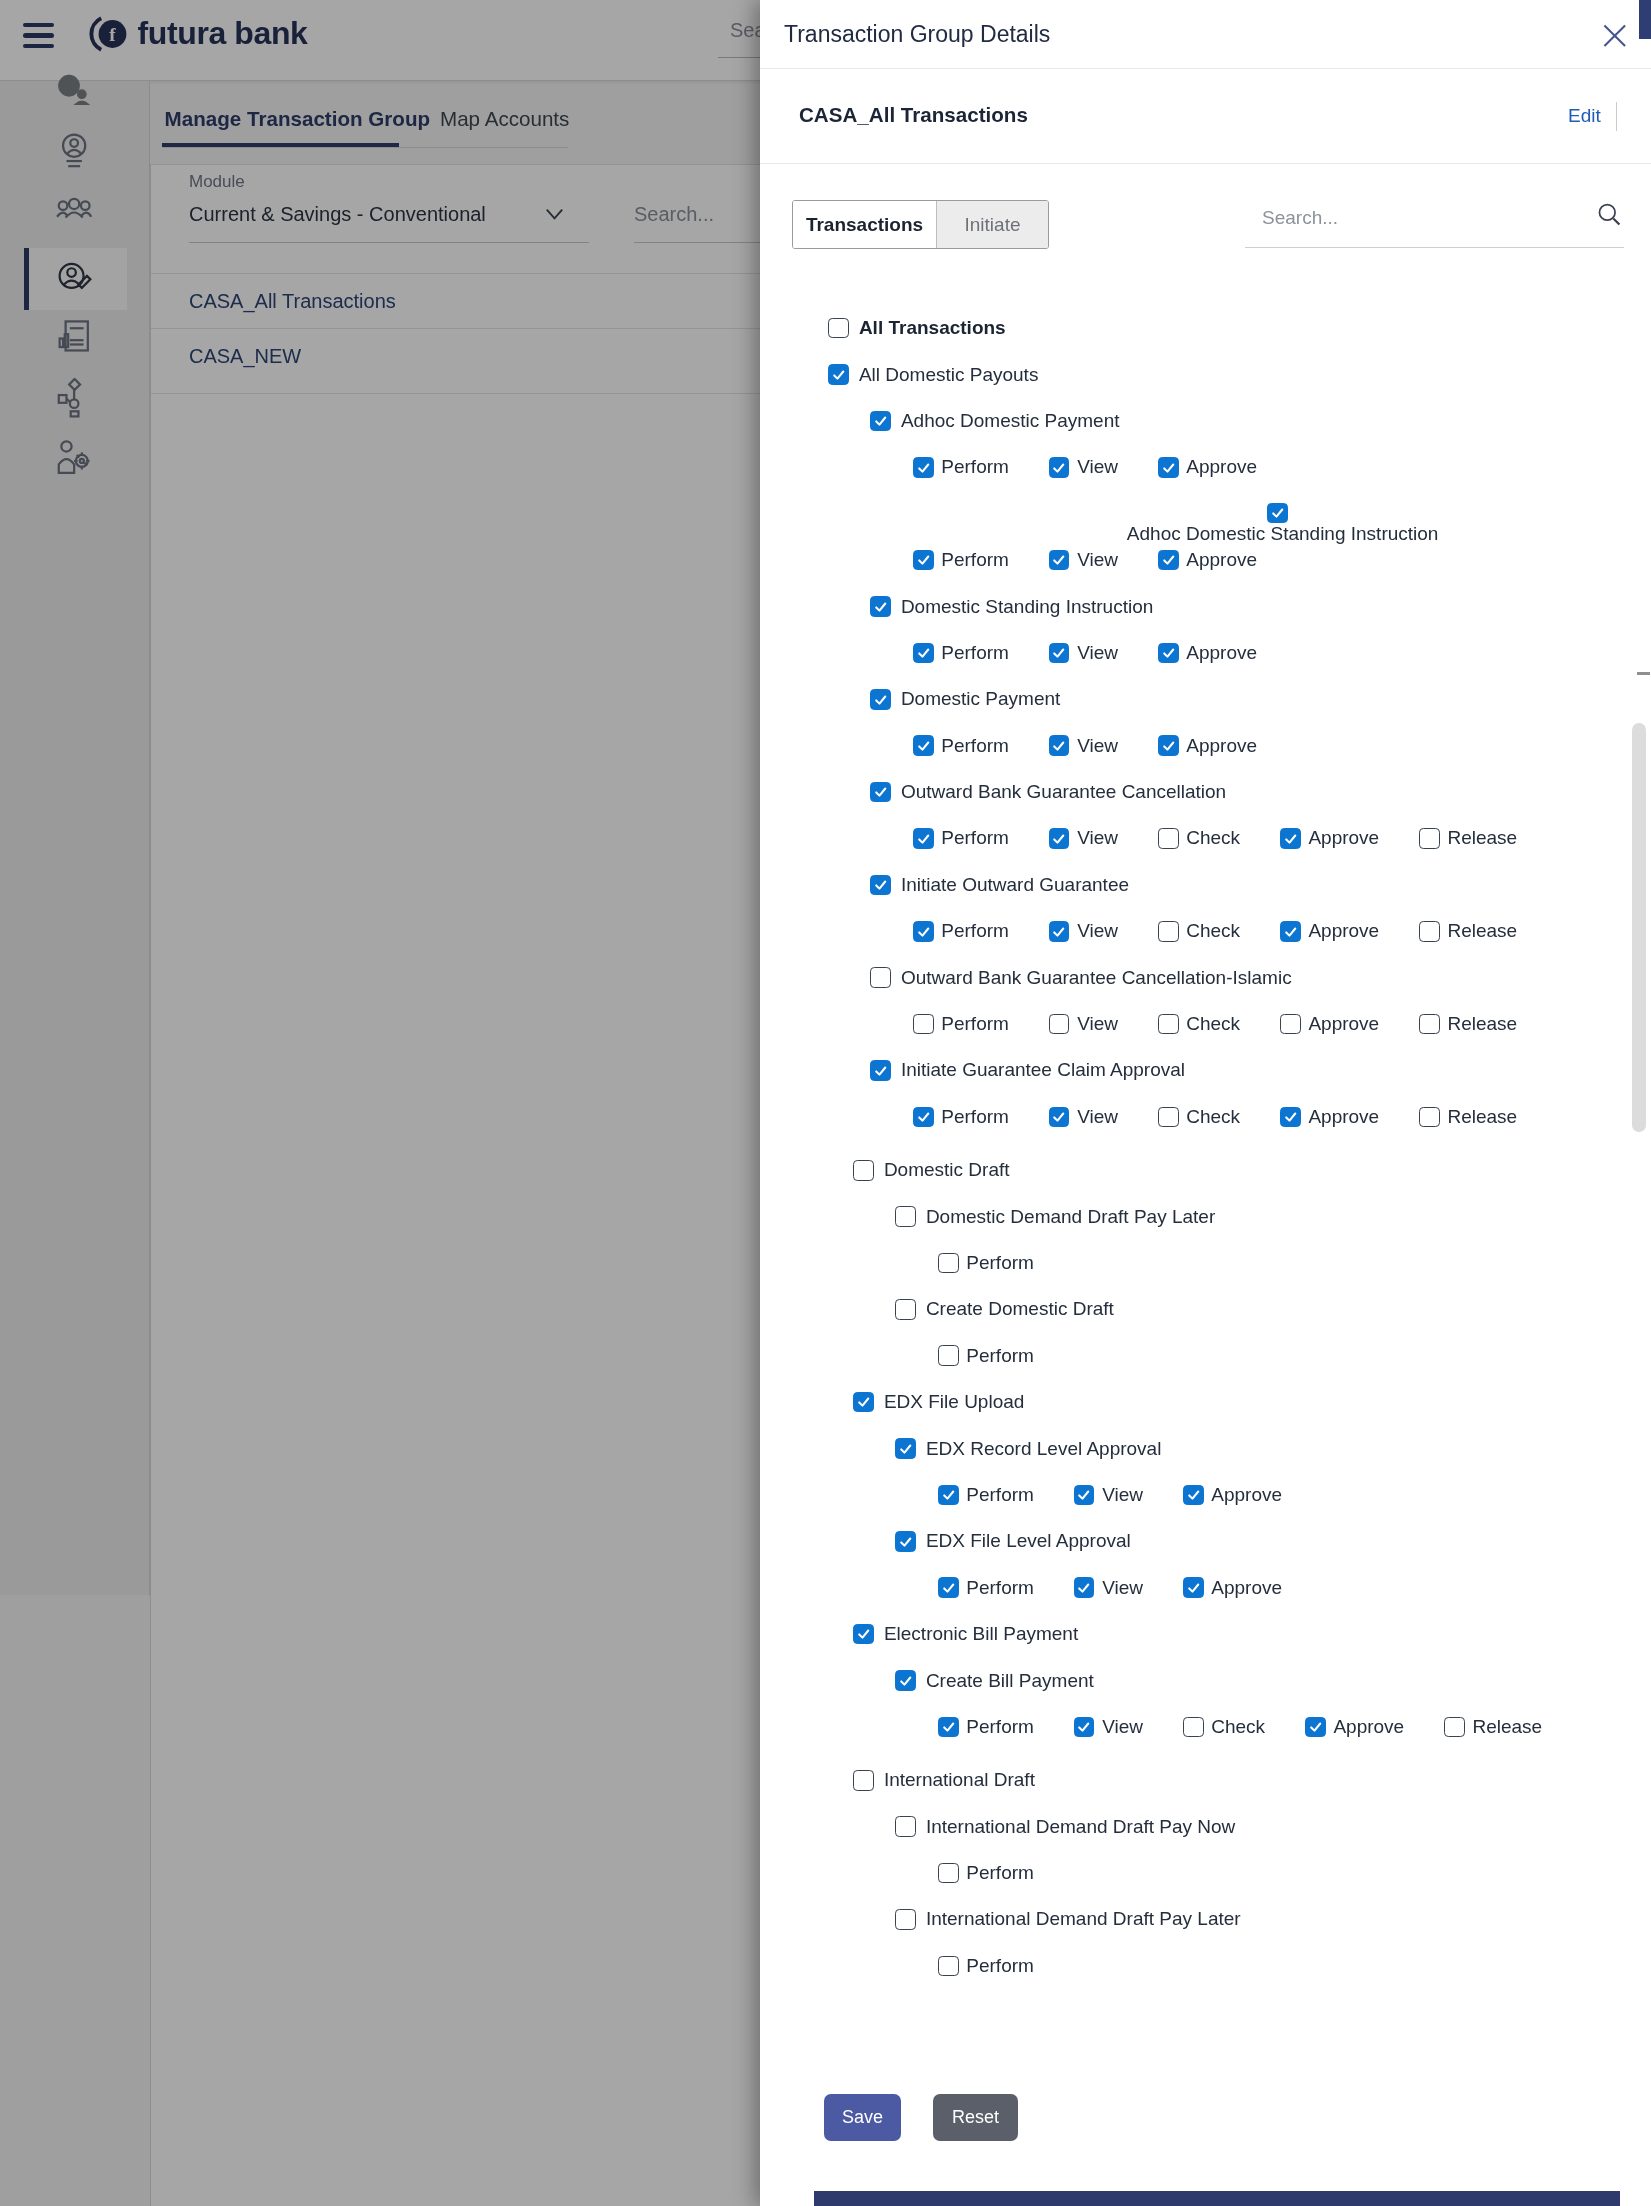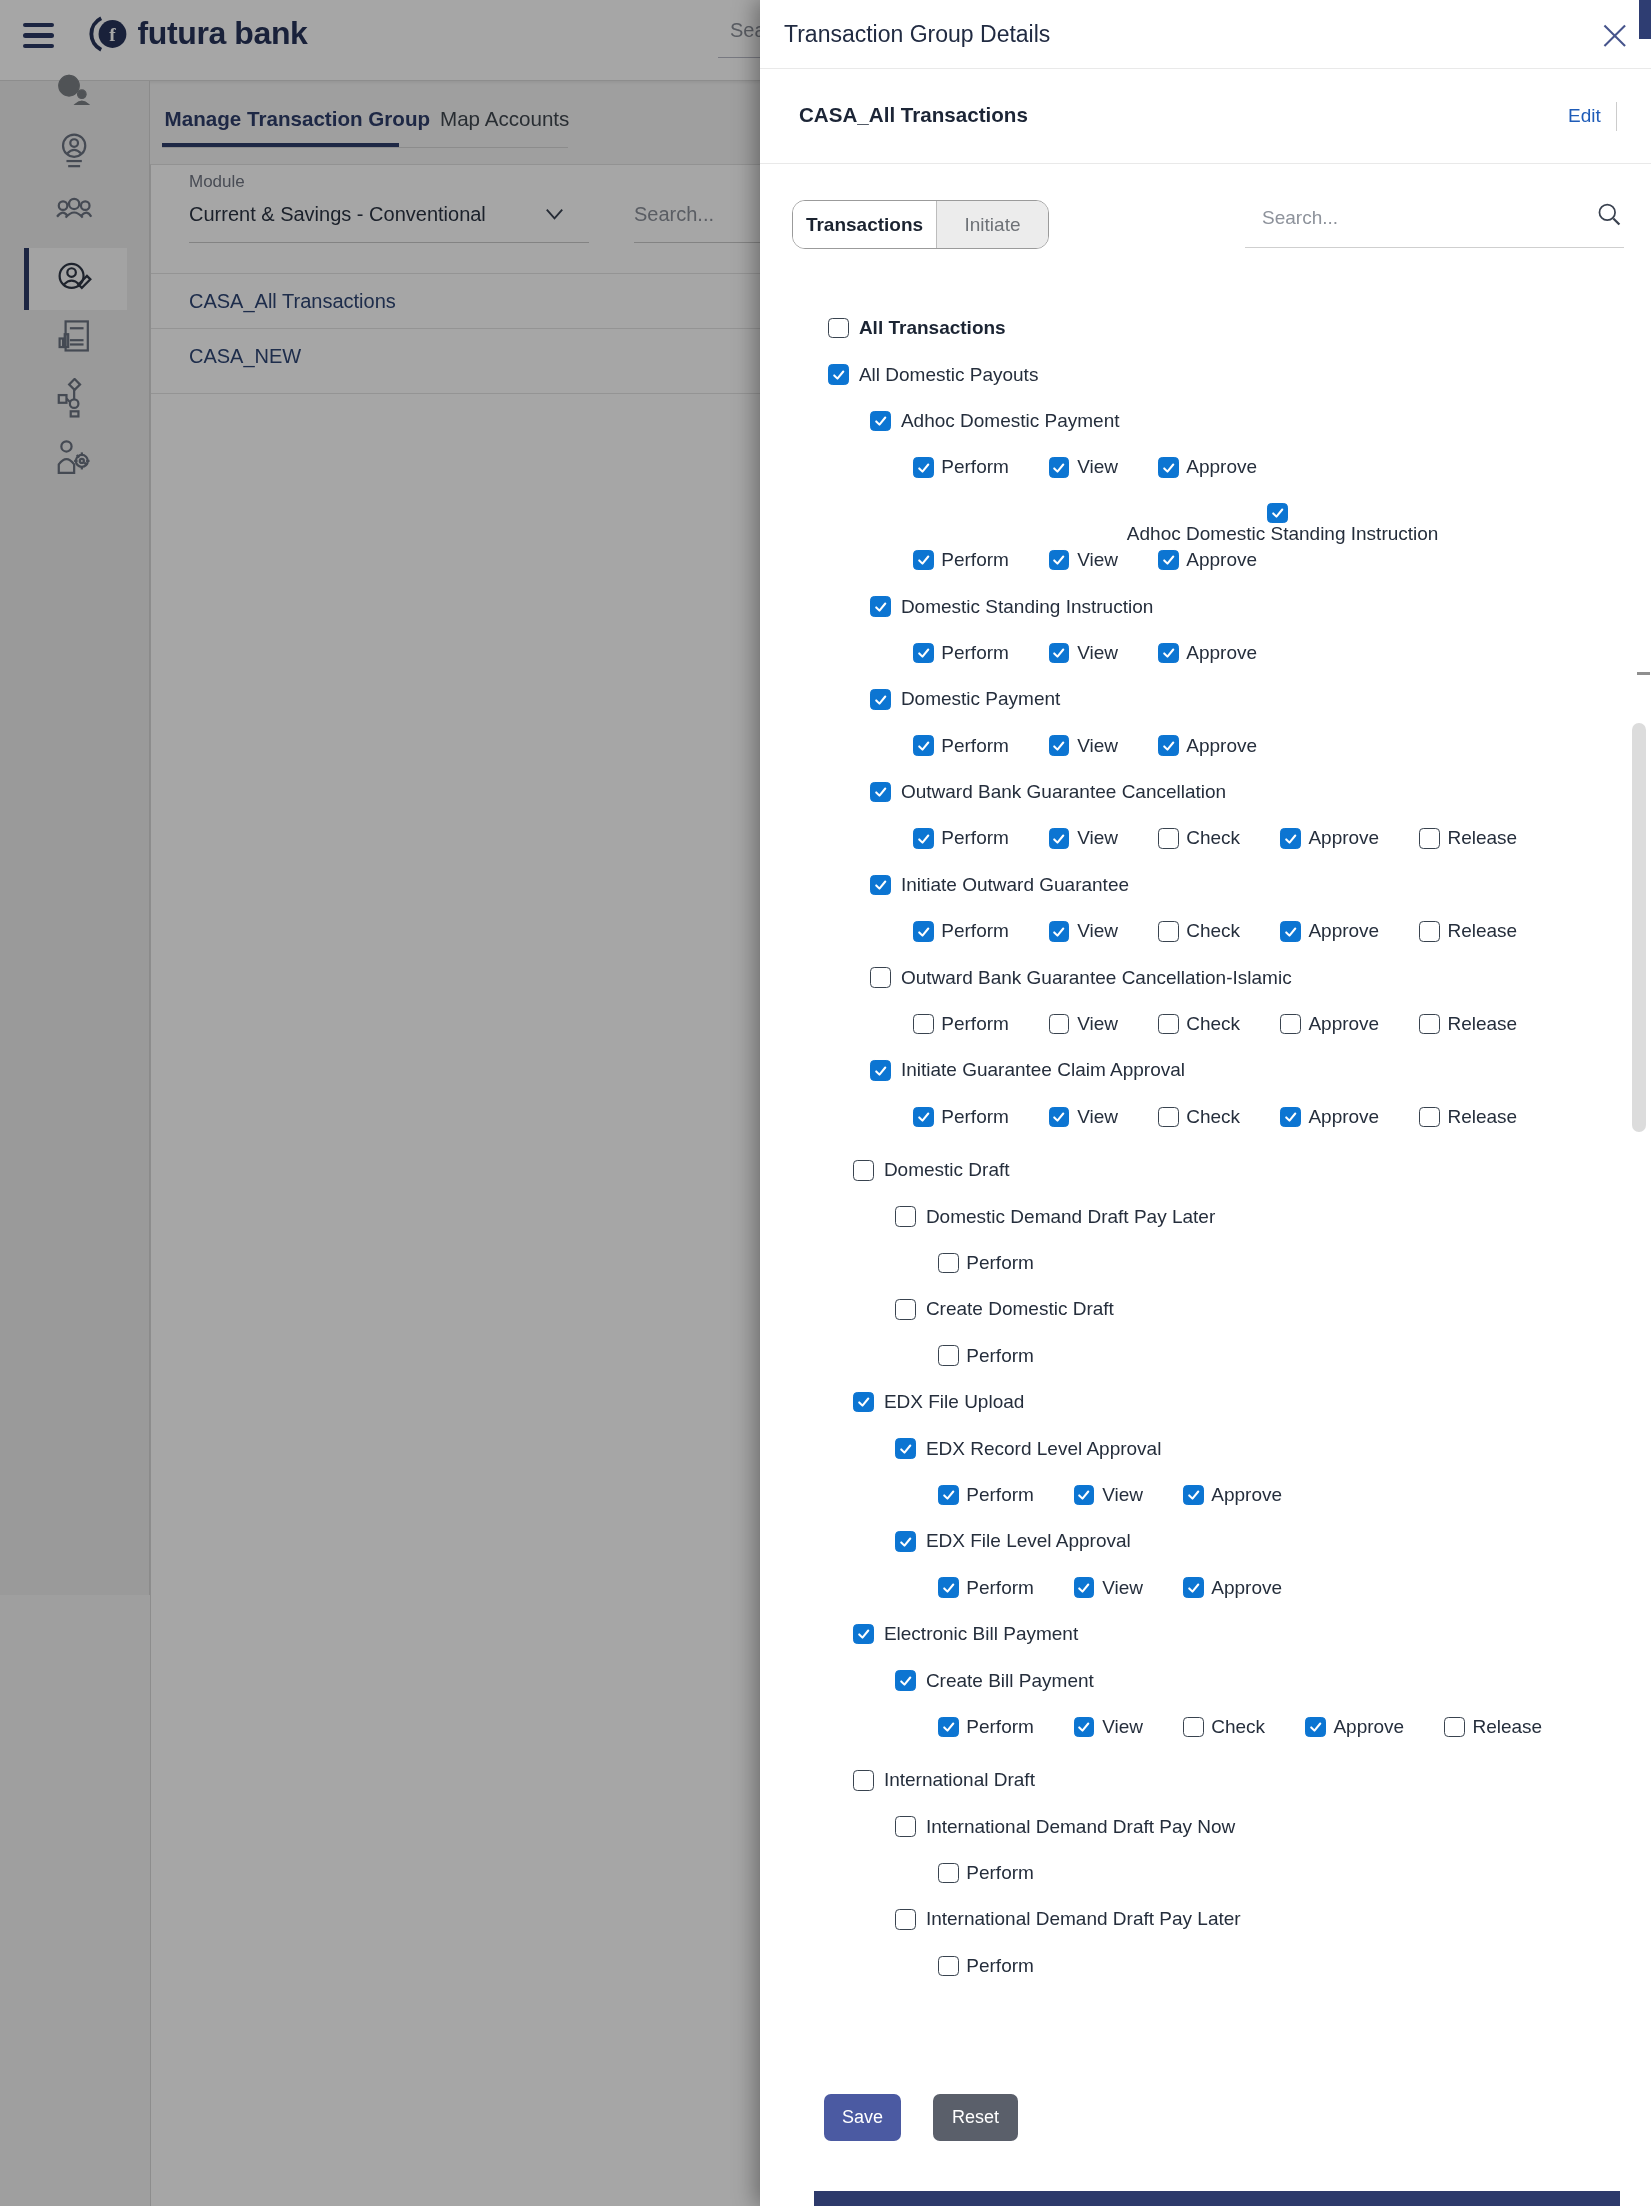--- a/index.html
+++ b/index.html
@@ -58,21 +58,21 @@
   .panel-header { position:absolute; left:0; top:0; width:100%; height:69px; border-bottom:0.9px solid #e9e9e9;padding-left:35px; }
   .panel-title { position:absolute; left:24px; top:20.6px; font-size:23px; color:#212b42; }
   .panel-close { position:absolute; right:24px; top:22.4px; width:27.5px; height:27.5px; cursor:pointer; }
 
   .group-head { position:absolute; left:0; top:69px; width:100%; height:95px; border-bottom:0.9px solid #e9e9e9; }
   .group-name { position:absolute; left:39px; top:34px; font-size:20.6px; font-weight:700; color:#1c2536; }
   .edit-link { position:absolute; left:808px; top:36px; font-size:19px; color:#1f5cb8; cursor:pointer; }
   .edit-divider { position:absolute; left:856px; top:33px; height:29px; border-left:0.9px solid #cccccc; }
 
   .toggle-group { position:absolute; left:32px; top:200px; height:49px; display:flex;
-    border:0.9px solid #9b9b9b; border-radius:13px; overflow:hidden; }
+    border:0.9px solid #9b9b9b; border-radius:3px; overflow:hidden; }
   .toggle-btn { display:flex; align-items:center; justify-content:center; font-size:19px; cursor:pointer; }
   .toggle-btn.active { width:143px; background:#ffffff; color:#1b2330; font-weight:700; }
   .toggle-btn.inactive { width:112px; background:#ececec; color:#6e7277; border-left:0.9px solid #bdbdbd; }
 
   .panel-search { position:absolute; left:485px; top:200px; width:379px; height:48px;
     border-bottom:0.9px solid #cfcfcf; cursor:text; }
   .panel-search-ph { position:absolute; left:17px; top:6.9px; font-size:19px; color:#8d929b; }
   .panel-search-icon { position:absolute; right:1.7px; top:1.7px; width:26px; height:26px; }
 
   .tree { position:absolute; left:9px; top:317px; width:100%;margin-left:24px; }

